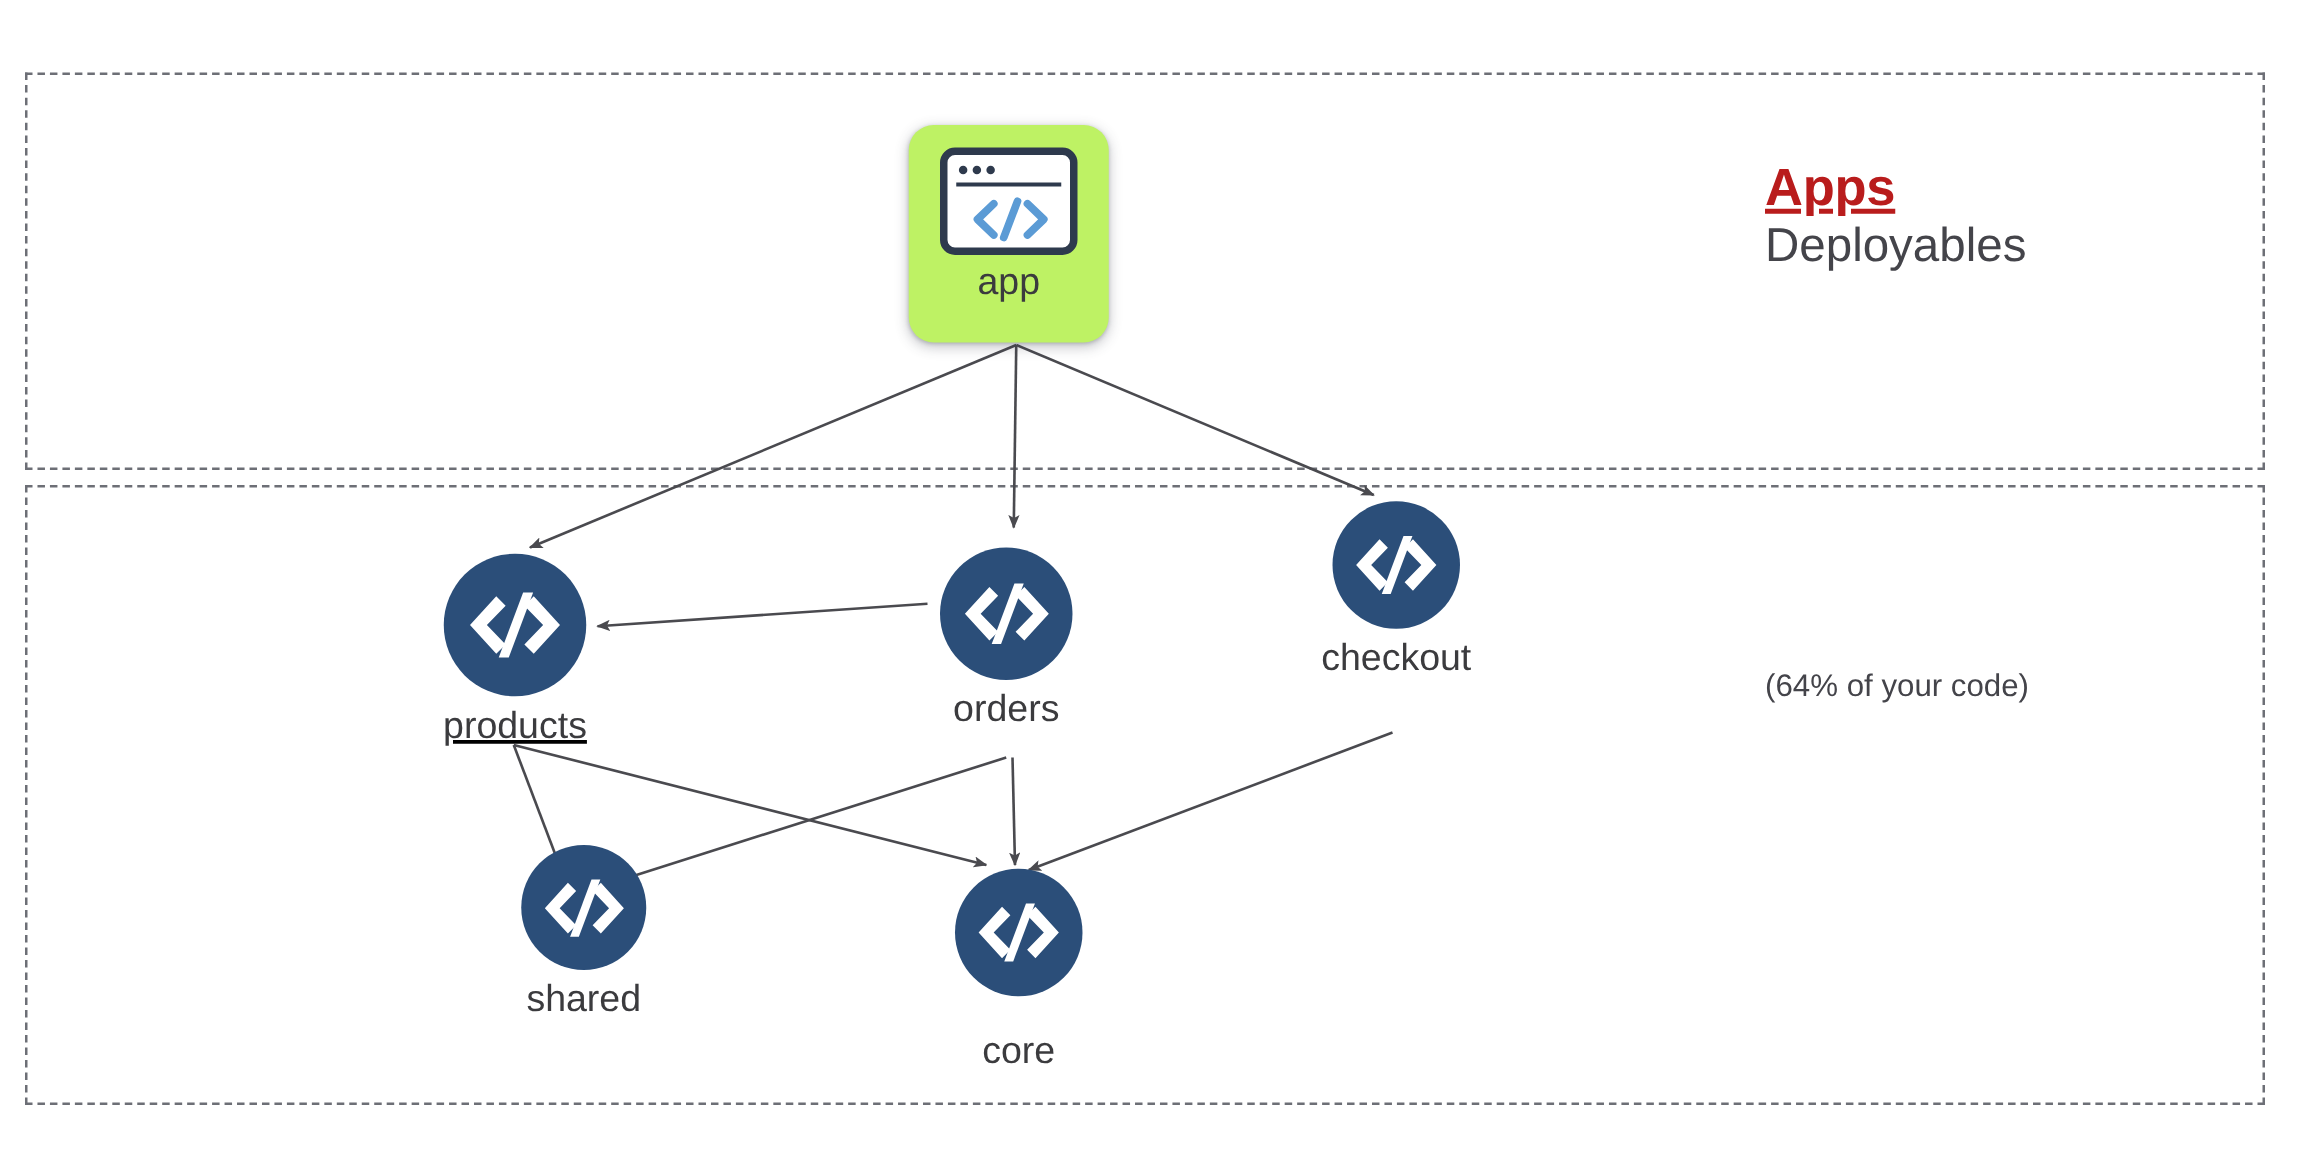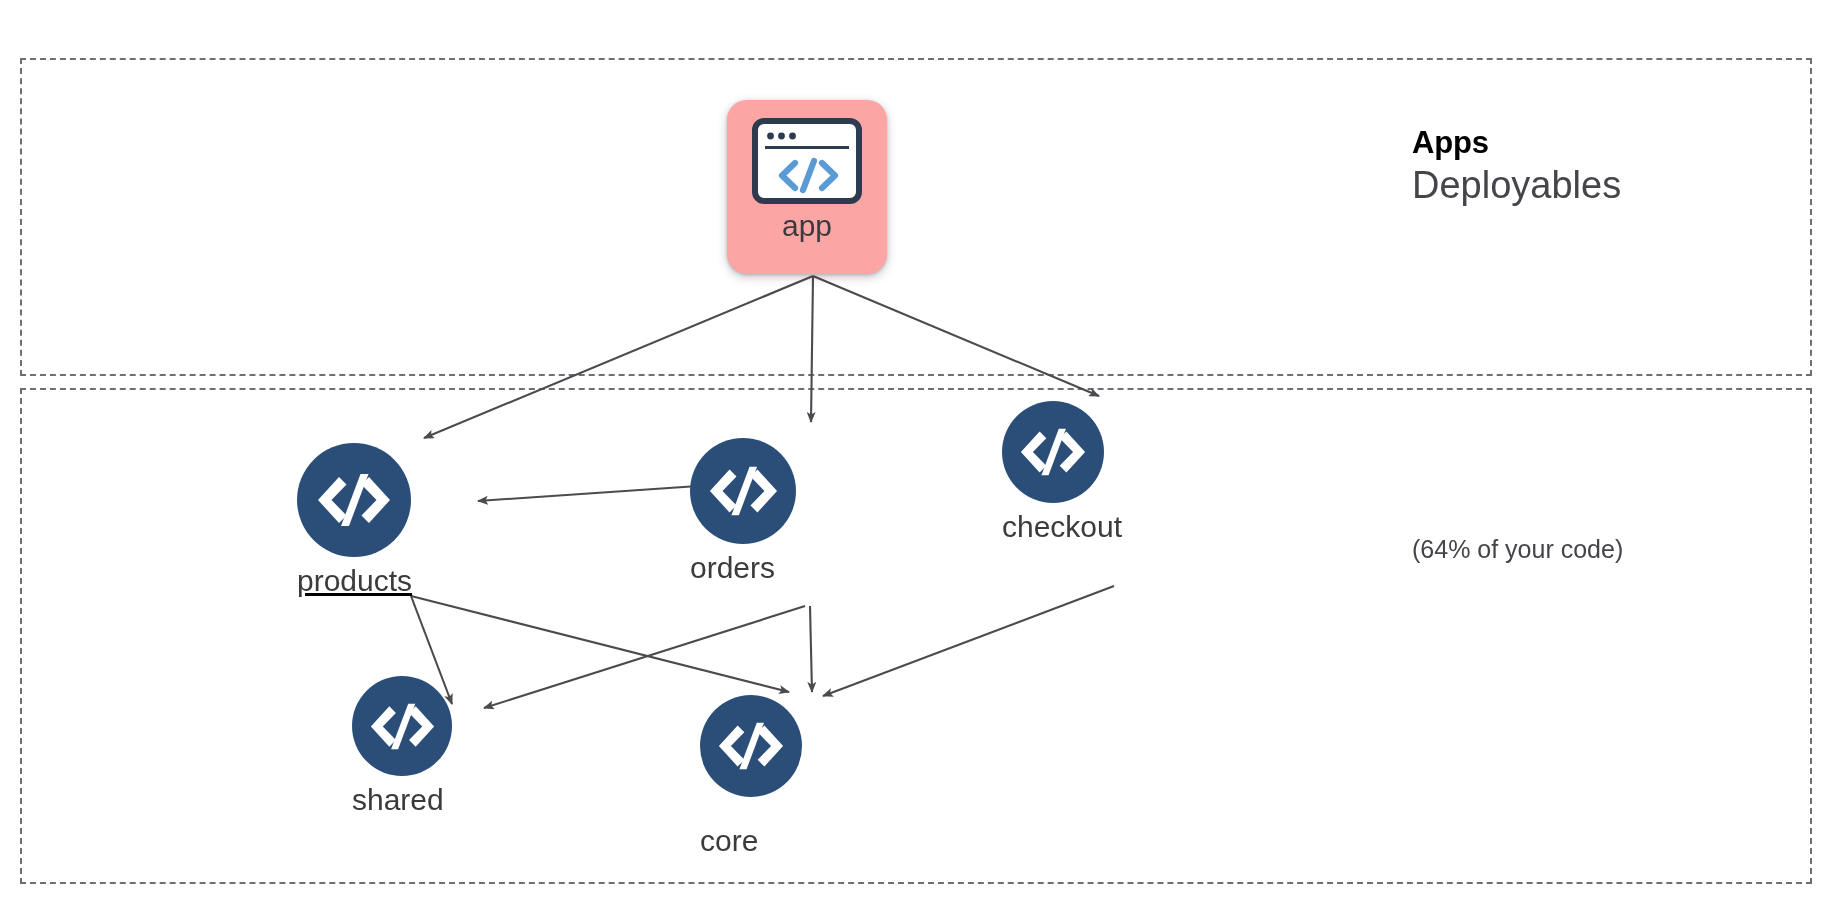--- a/index.html
+++ b/index.html
@@ -31,25 +31,26 @@
   #zone-libs { left: 20px; top: 388px; width: 1792px; height: 496px; }
 
   
   .zone-caption {
     position: absolute;
     color: #3b3b3e;
     user-select: none;
   }
   .zone-caption .zt {
     display: block;
-    font-size: 31px;
+    font-size: 42px;
     font-weight: bold;
     line-height: 1.12;
     letter-spacing: -0.2px;
-    color: #000000;
+    color: #b91c1c;
+    text-decoration: underline;
   }
   .zone-caption .zs {
     display: block;
     font-size: 38px;
     font-weight: normal;
     line-height: 1.2;
     color: #44444a;
     margin-top: 2px;
   }
   #caption-apps { left: 1412px; top: 126px; }
@@ -65,21 +66,21 @@
     pointer-events: none;
   }
 
   
   #node-app {
     position: absolute;
     left: 727px;
     top: 100px;
     width: 160px;
     height: 174px;
-    background: #fca5a5;
+    background: #bef264;
     border-radius: 20px;
     box-shadow: 0 3px 10px rgba(60,64,77,0.30), 0 1px 3px rgba(60,64,77,0.22);
     display: flex;
     flex-direction: column;
     align-items: center;
     justify-content: flex-start;
     box-sizing: border-box;
     padding-top: 17px;
   }
   .browser-icon {
@@ -92,21 +93,21 @@
     font-size: 30px;
     color: #3b3b3e;
     line-height: 1;
   }
 
   
   .lib-node {
     position: absolute;
     display: flex;
     flex-direction: column;
-    align-items: flex-start;
+    align-items: center;
   }
   .lib-circle {
     border-radius: 50%;
     background: #2b4e79;
     display: flex;
     align-items: center;
     justify-content: center;
   }
   .lib-circle svg { display: block; }
   .node-label {

